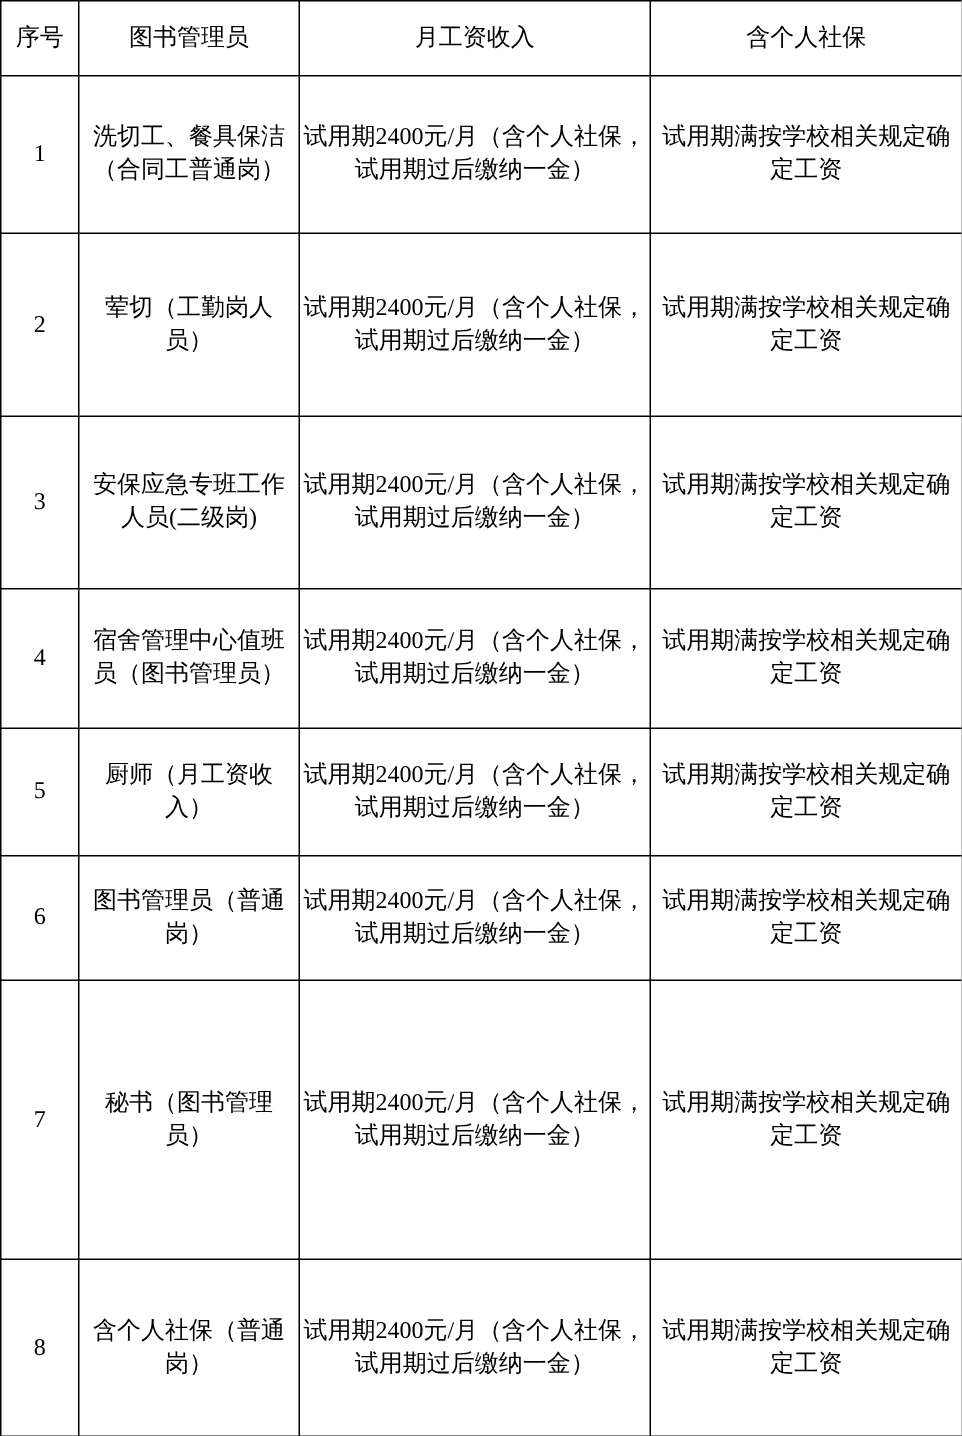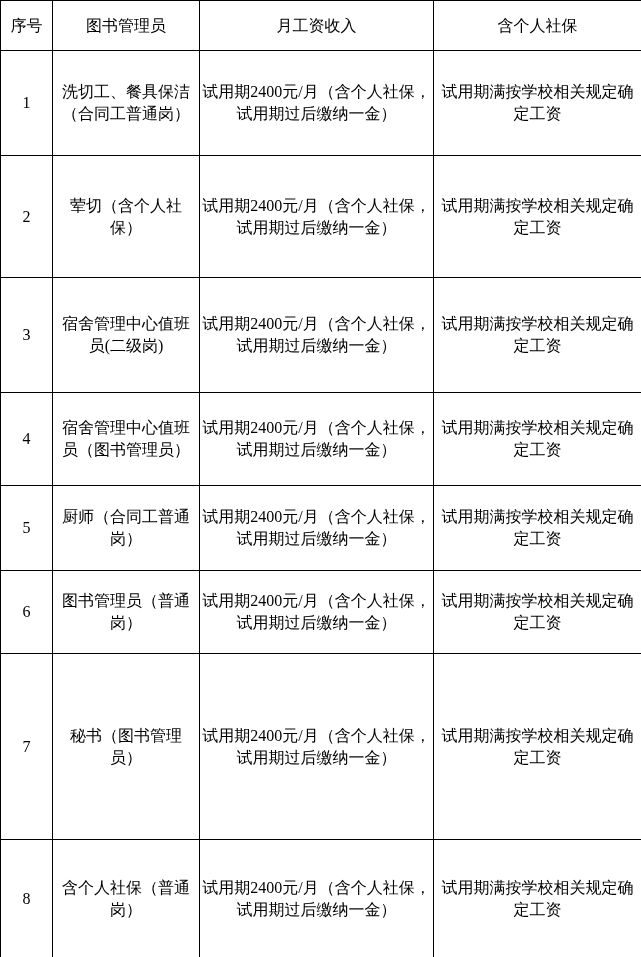--- a/index.html
+++ b/index.html
@@ -28,21 +28,21 @@
     font-weight: normal;
     padding: 0 2px;
     overflow: hidden;
   }
   
   col.c-no       { width: 52px;  }
   col.c-position { width: 147px; }
   col.c-salary   { width: 234px; }
   col.c-after    { width: 208px; }
   
-  thead tr            { height: 50px;  }
+  thead tr            { height: 50px; font-family: Liberation Mono, monospace;  }
   tbody tr:nth-child(1) { height: 105px; }
   tbody tr:nth-child(2) { height: 122px; }
   tbody tr:nth-child(3) { height: 115px; }
   tbody tr:nth-child(4) { height: 93px;  }
   tbody tr:nth-child(5) { height: 85px;  }
   tbody tr:nth-child(6) { height: 83px;  }
   tbody tr:nth-child(7) { height: 186px; }
   tbody tr:nth-child(8) { height: 118px; }
 </style>
 </head>
@@ -65,39 +65,39 @@
   </thead>
   <tbody>
     <tr>
       <td>1</td>
       <td>洗切工、餐具保洁（合同工普通岗）</td>
       <td>试用期2400元/月（含个人社保，试用期过后缴纳一金）</td>
       <td>试用期满按学校相关规定确定工资</td>
     </tr>
     <tr>
       <td>2</td>
-      <td>荤切（含个人社保）</td>
+      <td>荤切（工勤岗人员）</td>
       <td>试用期2400元/月（含个人社保，试用期过后缴纳一金）</td>
       <td>试用期满按学校相关规定确定工资</td>
     </tr>
     <tr>
       <td>3</td>
-      <td>宿舍管理中心值班员(二级岗)</td>
+      <td>安保应急专班工作人员(二级岗)</td>
       <td>试用期2400元/月（含个人社保，试用期过后缴纳一金）</td>
       <td>试用期满按学校相关规定确定工资</td>
     </tr>
     <tr>
       <td>4</td>
       <td>宿舍管理中心值班员（图书管理员）</td>
       <td>试用期2400元/月（含个人社保，试用期过后缴纳一金）</td>
       <td>试用期满按学校相关规定确定工资</td>
     </tr>
     <tr>
       <td>5</td>
-      <td>厨师（合同工普通岗）</td>
+      <td>厨师（月工资收入）</td>
       <td>试用期2400元/月（含个人社保，试用期过后缴纳一金）</td>
       <td>试用期满按学校相关规定确定工资</td>
     </tr>
     <tr>
       <td>6</td>
       <td>图书管理员（普通岗）</td>
       <td>试用期2400元/月（含个人社保，试用期过后缴纳一金）</td>
       <td>试用期满按学校相关规定确定工资</td>
     </tr>
     <tr>

